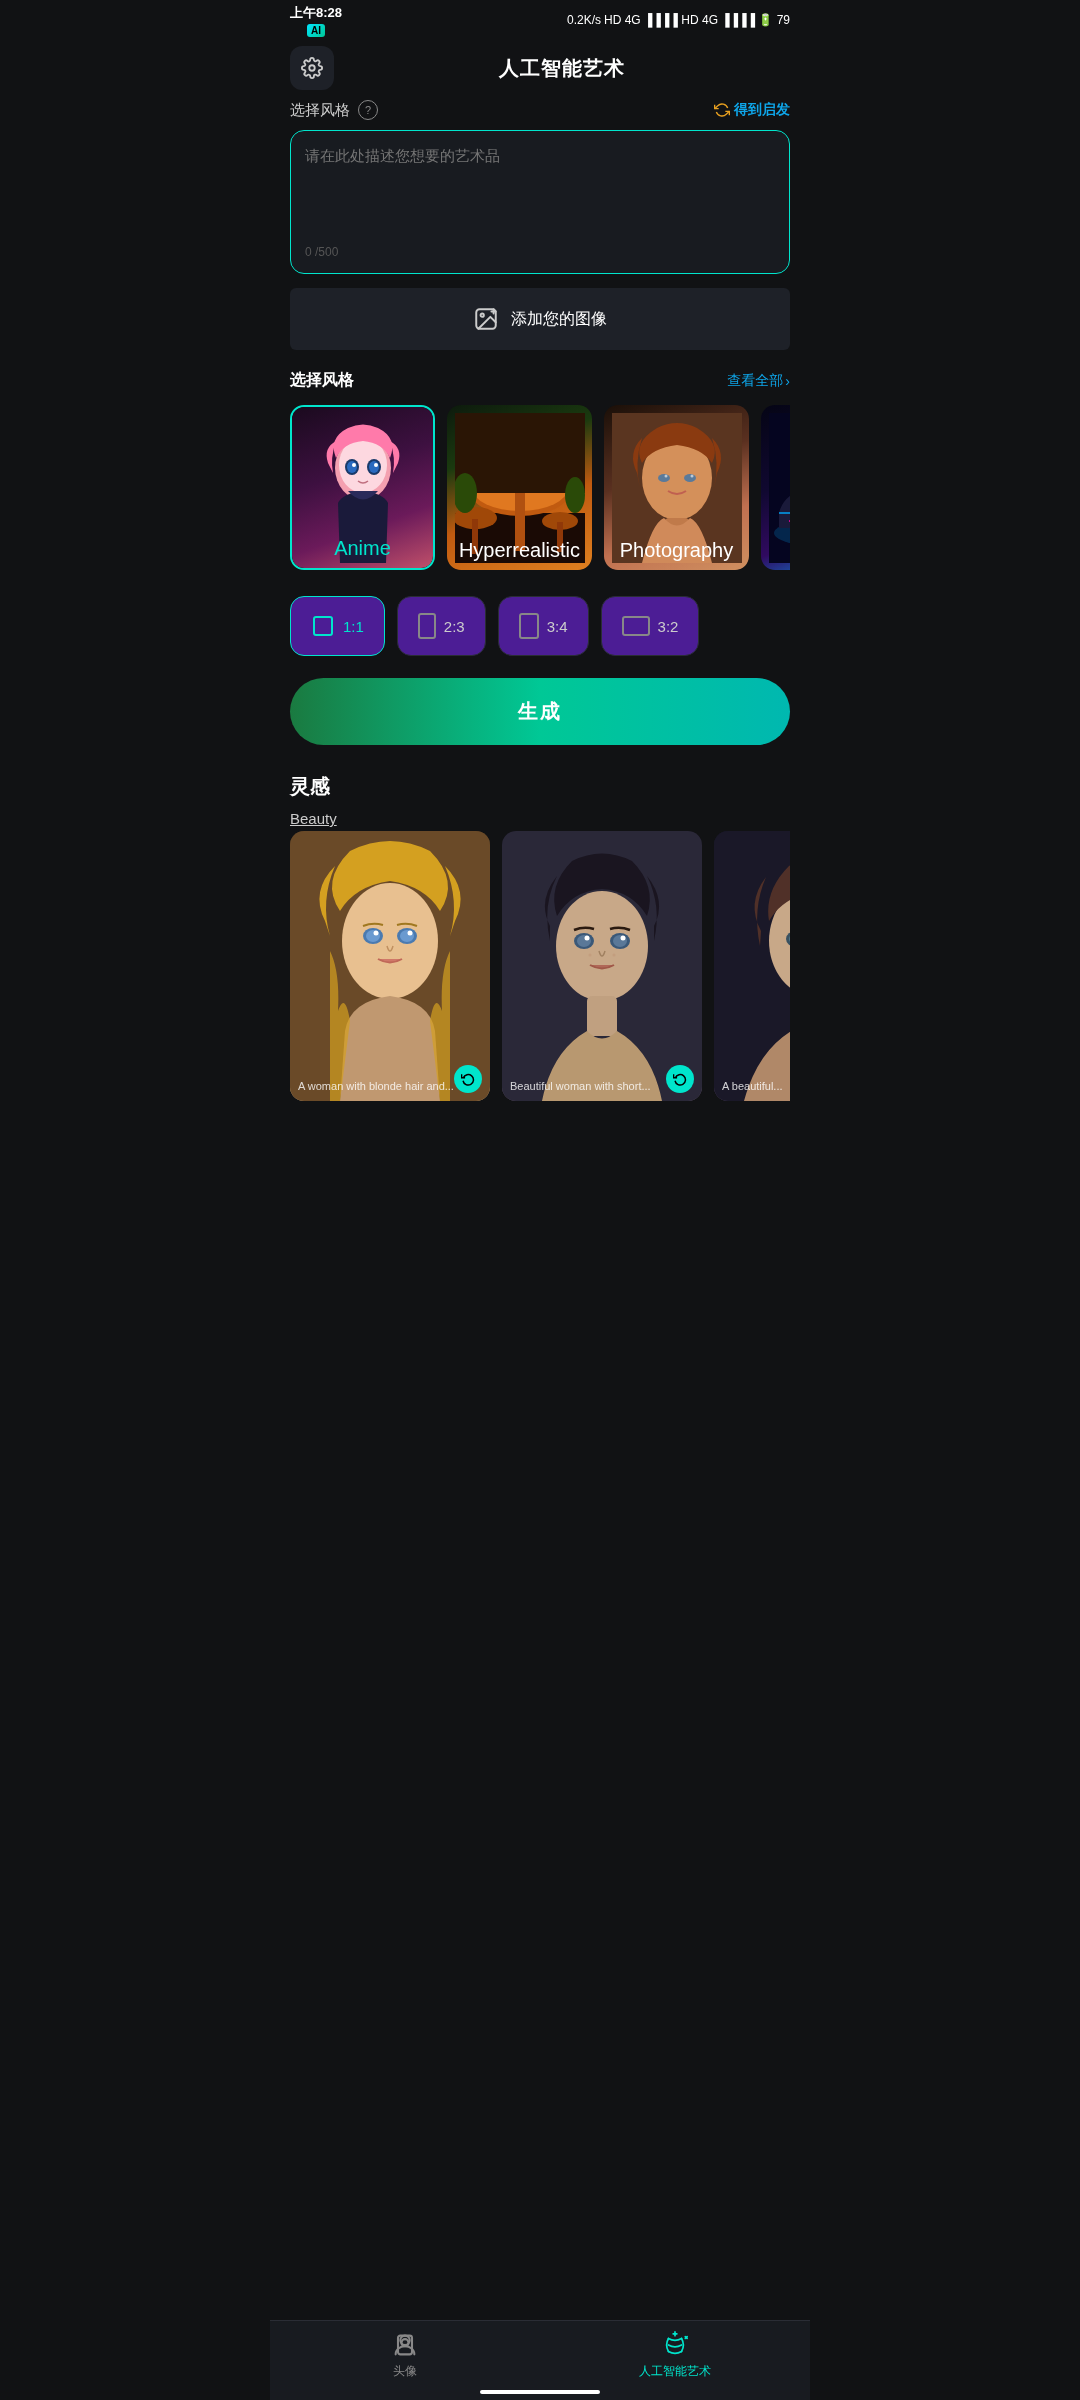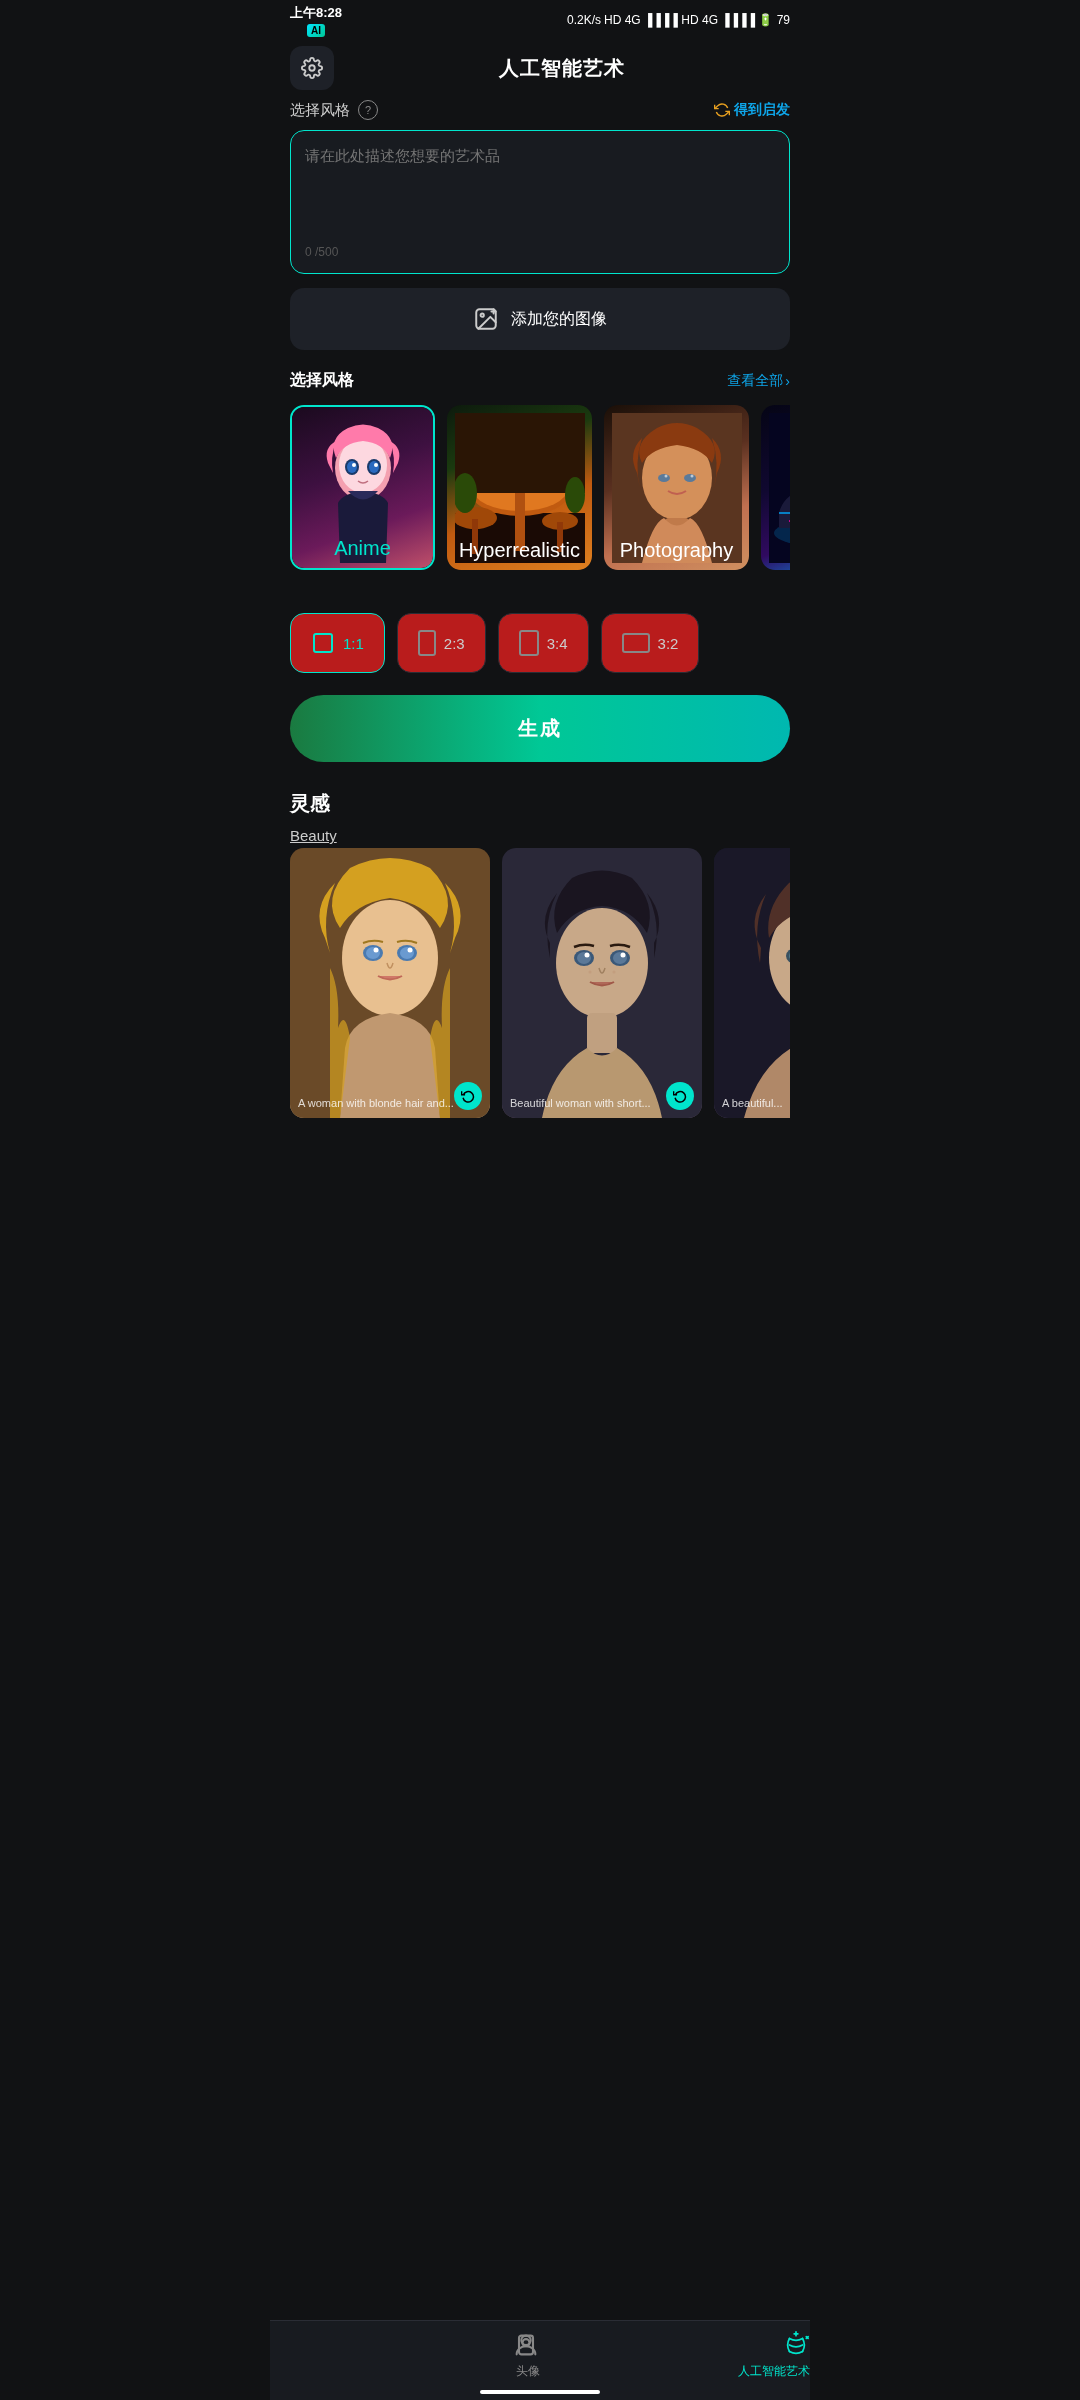--- a/index.html
+++ b/index.html
@@ -108,21 +108,21 @@
     .prompt-count {
       font-size: 12px;
       color: #555;
       margin-top: 6px;
     }
     
     .add-image-btn {
       width: 100%;
       background: #1e2128;
       border: none;
-      border-radius: 14px;
+      border-radius: 6px;
       padding: 18px;
       display: flex;
       align-items: center;
       justify-content: center;
       gap: 12px;
       color: #fff;
       font-size: 16px;
       cursor: pointer;
       margin-bottom: 20px;
     }
@@ -197,29 +197,28 @@
     .canvas-scroll {
       display: flex;
       gap: 12px;
       overflow-x: auto;
       scrollbar-width: none;
       margin-bottom: 22px;
     }
     .canvas-scroll::-webkit-scrollbar { display: none; }
     .canvas-option {
       flex: 0 0 auto;
-      background: #b91c1c;
+      background: #4c1d95;
       border: 1.5px solid #2a2d35;
       border-radius: 14px;
       padding: 16px 20px;
       display: flex; align-items: center; gap: 8px;
       cursor: pointer;
       font-size: 15px;
       color: #ccc;
-      margin-top: 17px;
     }
     .canvas-option.active {
       border-color: #00e5cc;
       color: #00e5cc;
     }
     .canvas-icon { display: flex; align-items: center; justify-content: center; }
     
     .generate-btn {
       width: 100%;
       background: linear-gradient(90deg, #1a7a40 0%, #00c896 50%, #00b8b0 100%);
@@ -300,21 +299,21 @@
       width: 540px;
       background: #181b20;
       border-top: 1px solid #2a2d35;
       display: flex;
       padding: 10px 0 20px;
     }
     .nav-item {
       flex: 1;
       display: flex;
       flex-direction: column;
-      align-items: flex-end;
+      align-items: center;
       gap: 4px;
       cursor: pointer;
     }
     .nav-icon { width: 28px; height: 28px; display: flex; align-items: center; justify-content: center; }
     .nav-label { font-size: 12px; color: #888; }
     .nav-item.active .nav-label { color: #00e5cc; }
     .nav-item.active .nav-icon svg path,
     .nav-item.active .nav-icon svg rect,
     .nav-item.active .nav-icon svg circle { stroke: #00e5cc; }
     

